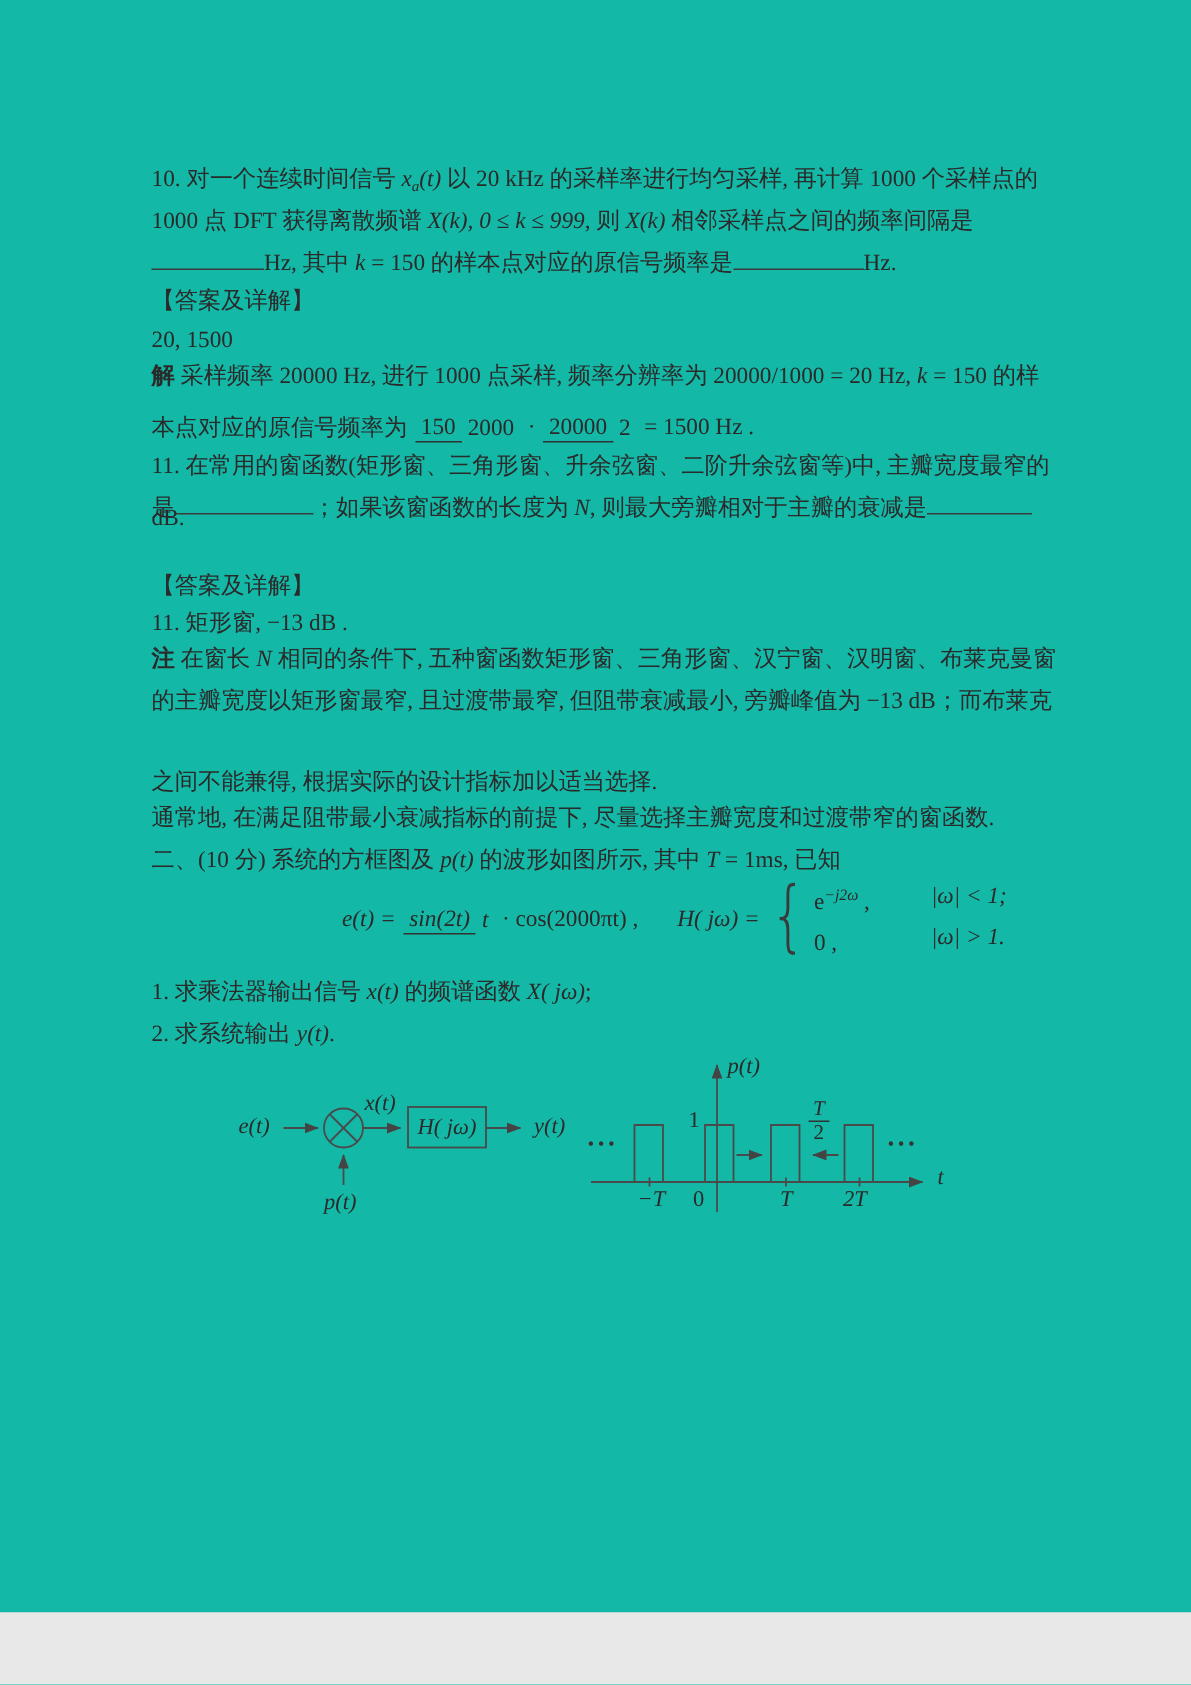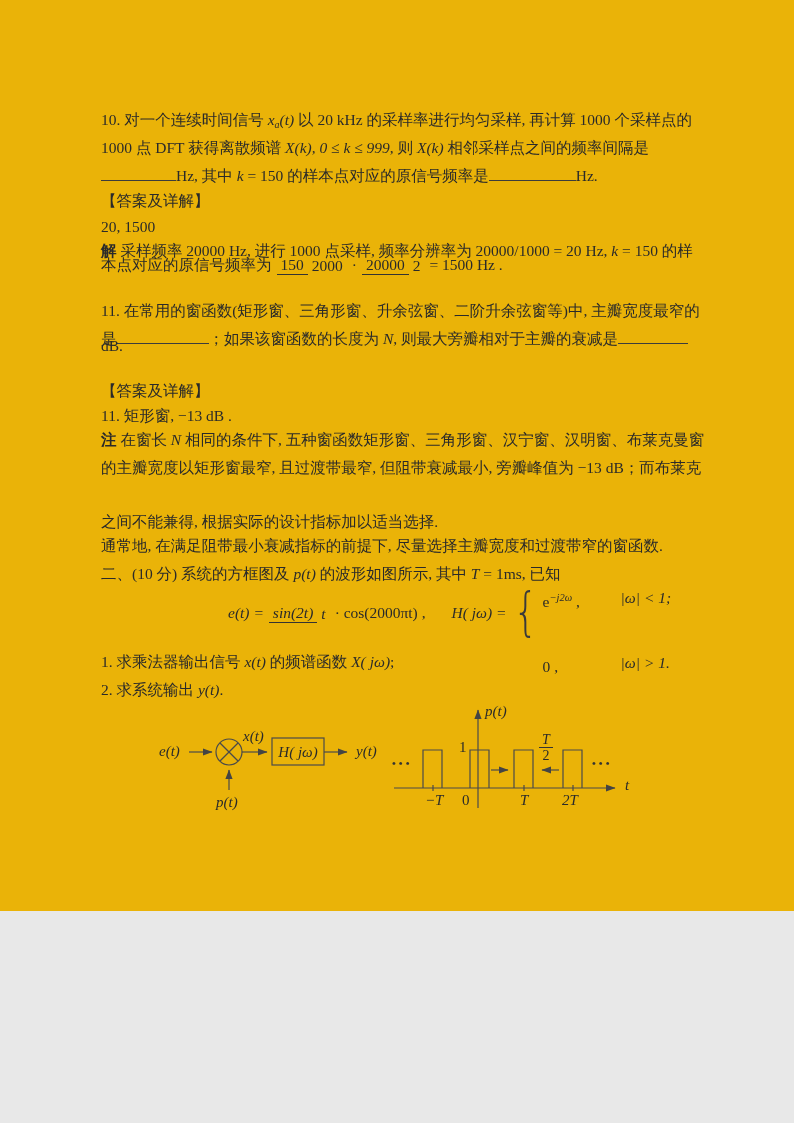--- a/index.html
+++ b/index.html
@@ -1,20 +1,20 @@
 <!DOCTYPE html>
 <html><head>
 <meta charset="utf-8">
 <style>
   html,body{margin:0;padding:0;background:#e8e8e8;}
   .page{
     position:relative;
-    width:794px;height:911px;
+    width:794px;height:1075px;
     margin:0 auto;
-    background:#eab308;
+    background:#14b8a6;
     font-family:"Liberation Serif","DejaVu Serif",serif;
     color:#2a2a2a;
     overflow:hidden;
   }
   .line{
     position:absolute;
     left:101px;
     width:600px;
     height:28px;
     line-height:28px;
@@ -29,21 +29,21 @@
   .frac{display:inline-flex;flex-direction:row;align-items:center;margin:0 5px;line-height:19px;font-size:15.5px;}
   .frac .num{border-bottom:1px solid #333;padding:0 4px;}
   .frac .den{padding:0 4px;}
   .fracline{position:absolute;left:101px;display:flex;align-items:center;font-size:15.5px;white-space:nowrap;}
   
   .eq-row{position:absolute;display:flex;align-items:center;font-size:15.5px;white-space:nowrap;}
   .mi{font-style:italic;}
   .eq-gap{display:inline-block;width:26px;}
   .brace{font-family:"DejaVu Sans",sans-serif;font-size:52px;font-weight:100;color:#3a3a3a;line-height:48px;transform:scaleX(.75);margin:0 1px 4px 2px;}
   .cases{display:flex;flex-direction:column;line-height:23px;}
-  .case-row{display:grid;grid-template-columns:78px auto;margin-top:38px;}
+  .case-row{display:grid;grid-template-columns:78px auto;}
   sup{font-size:10.5px;}
   
   .figure{position:absolute;left:101px;top:698px;width:600px;height:125px;}
   .figure svg{position:absolute;left:0;top:0;}
   .flabel{position:absolute;font-size:15px;line-height:15px;white-space:nowrap;}
   .fbox{width:52px;text-align:center;}
   .dots{font-size:11px;font-weight:bold;letter-spacing:3px;color:#333;}
   .sfrac{position:absolute;display:flex;flex-direction:column;align-items:center;font-size:14px;line-height:15px;}
   .sfrac .num{border-bottom:1px solid #333;padding:0 3px;}
 </style>
@@ -51,21 +51,21 @@
 <body>
 
 <div class="page">
 
   <div class="line" style="top:106px"><span>10. 对一个连续时间信号 </span><span class="r-m">x</span><span class="r-msub">a</span><span class="r-m">(t)</span><span> 以 20 kHz 的采样率进行均匀采样, 再计算 1000 个采样点的</span></div>
   <div class="line" style="top:134px"><span>1000 点 DFT 获得离散频谱 </span><span class="r-m">X(k), 0 ≤ k ≤ 999</span><span>, 则 </span><span class="r-m">X(k)</span><span> 相邻采样点之间的频率间隔是</span></div>
   <div class="line" style="top:162px"><span class="r-u" style="width: 75px;"></span><span>Hz, 其中 </span><span class="r-m">k</span><span> = 150 的样本点对应的原信号频率是</span><span class="r-u" style="width: 87px;"></span><span>Hz.</span></div>
   <div class="line" style="top:187px">【答案及详解】</div>
   <div class="line" style="top:213px">20, 1500</div>
   <div class="line" style="top:237px"><span class="r-b">解</span><span>  采样频率 20000 Hz, 进行 1000 点采样, 频率分辨率为 20000/1000 = 20 Hz, </span><span class="r-m">k</span><span> = 150 的样</span></div>
-  <div class="fracline" style="top:244px;height:42px">
+  <div class="fracline" style="top:264px;height:42px">
     <span>本点对应的原信号频率为</span>
     <span class="frac">
       <span class="num">150</span>
       <span class="den">2000</span>
     </span>
     <span>·</span>
     <span class="frac">
       <span class="num">20000</span>
       <span class="den">2</span>
     </span>

